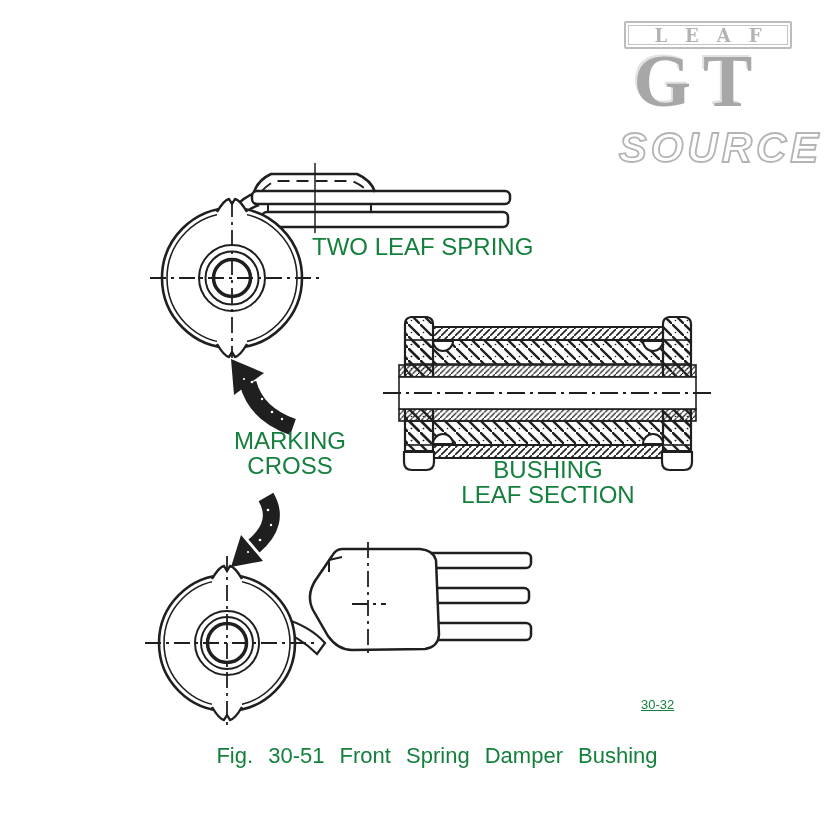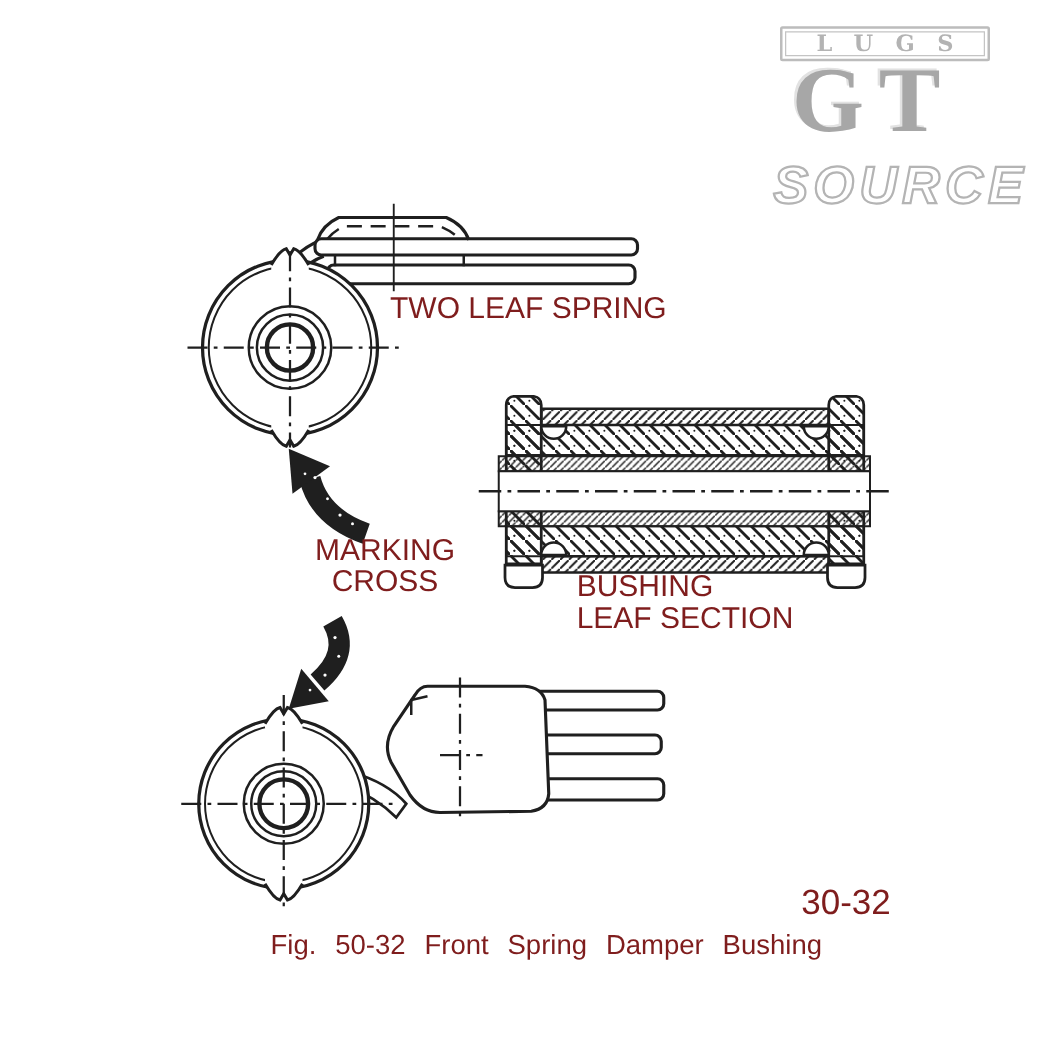--- a/index.html
+++ b/index.html
@@ -35,40 +35,40 @@
   .wm-source{
     position:absolute;left:0px;top:112px;width:215px;
     font-family:"Liberation Sans", sans-serif;font-weight:bold;font-style:italic;
     font-size:42px;line-height:44px;letter-spacing:4px;
     color:#ffffff;-webkit-text-stroke:1.8px #b4b4b4;
   }
   
   .fig-svg{position:absolute;left:0;top:0;}
   
   .lbl{
-    position:absolute;color:#7f1d1d;
+    position:absolute;color:#15803d;
     font-family:"Liberation Sans", sans-serif;
     font-size:24px;line-height:25px;white-space:nowrap;
   }
   .lbl-two-leaf{left:312px;top:234px;}
-  .lbl-marking{left:290px;top:428px;transform:translateX(-50%);text-align:center;margin-left:18px;}
-  .lbl-bushing{left:548px;top:457px;transform:translateX(-50%);}
+  .lbl-marking{left:290px;top:428px;transform:translateX(-50%);text-align:center;}
+  .lbl-bushing{left:548px;top:457px;transform:translateX(-50%);text-align:center;}
   .lbl-three-leaf{left:314px;top:650px;}
-  .lbl-page-number{left:641px;top:709px;font-size:28px;}
+  .lbl-page-number{left:641px;top:692px;font-size:13px;text-decoration:underline;}
   .lbl-caption{left:437px;top:743px;transform:translateX(-50%);font-size:22px;word-spacing:9px;}
 </style>
 </head>
 <body>
 
 <div class="page">
 
   <div class="wm">
     <div class="wm-opel-box">
       <div class="wm-opel-inner">
-        <span class="wm-opel-text">LUGS</span>
+        <span class="wm-opel-text">LEAF</span>
       </div>
     </div>
     <div class="wm-gt">GT</div>
     <div class="wm-source">SOURCE</div>
   </div>
 
   <svg class="fig-svg" width="840" height="840" viewBox="0 0 840 840">
     <defs>
       <pattern id="hUp" width="7" height="7" patternUnits="userSpaceOnUse">
         <path d="M0,7 L7,0" stroke="#1f1f1f" stroke-width="1.6"></path>
@@ -207,14 +207,14 @@
   </div>
 
   <div class="lbl lbl-bushing">
     <div>BUSHING</div>
     <div>LEAF SECTION</div>
   </div>
 
 
   <div class="lbl lbl-page-number">30-32</div>
 
-  <div class="lbl lbl-caption">Fig. 50-32 Front Spring Damper Bushing</div>
+  <div class="lbl lbl-caption">Fig. 30-51 Front Spring Damper Bushing</div>
 </div>
 
 </body></html>

